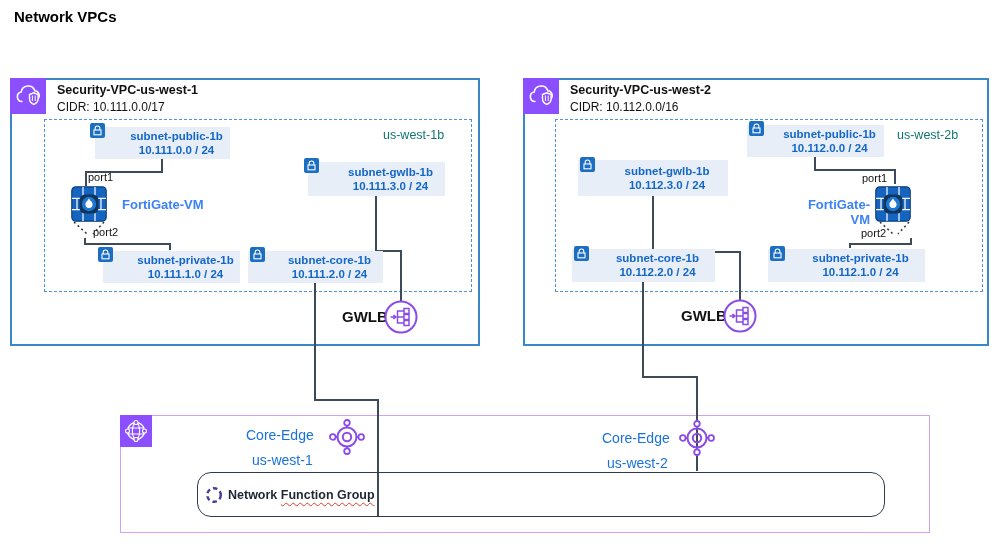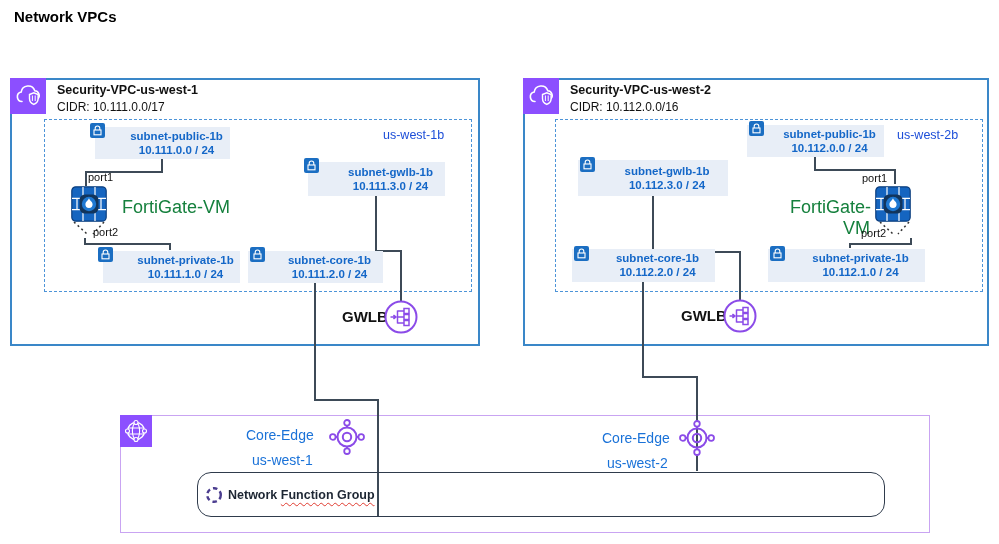--- a/index.html
+++ b/index.html
@@ -4,24 +4,24 @@
 <style>
   * { margin:0; padding:0; box-sizing:border-box; }
   body { font-family:"Liberation Sans", sans-serif; background:#fff; color:#111; }
   .stage { position:relative; width:999px; height:544px; background:#fff; overflow:hidden; }
   .abs { position:absolute; }
   .page-title { font-size:15px; font-weight:bold; color:#000; }
   .vpc { border:2px solid #3a87c8; background:transparent; }
   .vpc-title { font-size:12.5px; font-weight:bold; color:#111; }
   .vpc-cidr { font-size:12px; color:#111; }
   .az { border:1.6px dashed #4d94d8; }
-  .az-label { font-size:12.5px; color:#1d4ed8; }
+  .az-label { font-size:12.5px; color:#0f766e; }
   .subnet { background:#e8eef7; color:#1467c8; font-weight:bold; font-size:11.5px;
             text-align:center; line-height:14px; padding-top:2px;padding-left:28px; }
-  .fw-label { font-size:18px; font-weight:normal; color:#15803d; }
+  .fw-label { font-size:13px; font-weight:bold; color:#3b82f6; }
   .port-label { font-size:11px; color:#111; }
   .gwlb-label { font-size:15px; font-weight:bold; color:#111; }
   .edge-box { border:1.5px solid #c9a4f2; background:transparent; }
   .edge-text { font-size:14px; color:#1a72d8; }
   .nfg-box { border:1.6px solid #2f3b4c; border-radius:14px; background:transparent; }
   .nfg-label { font-size:12.5px; font-weight:bold; color:#1d2633; white-space:nowrap; }
   .nfg-squiggle { text-decoration:underline; text-decoration-style:wavy;
                   text-decoration-color:#e03c31; text-decoration-thickness:1px;
                   text-underline-offset:3px; }
   svg { display:block; }

